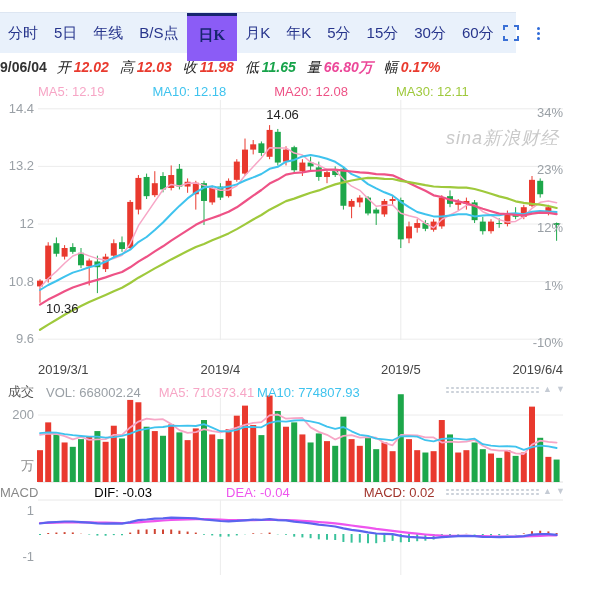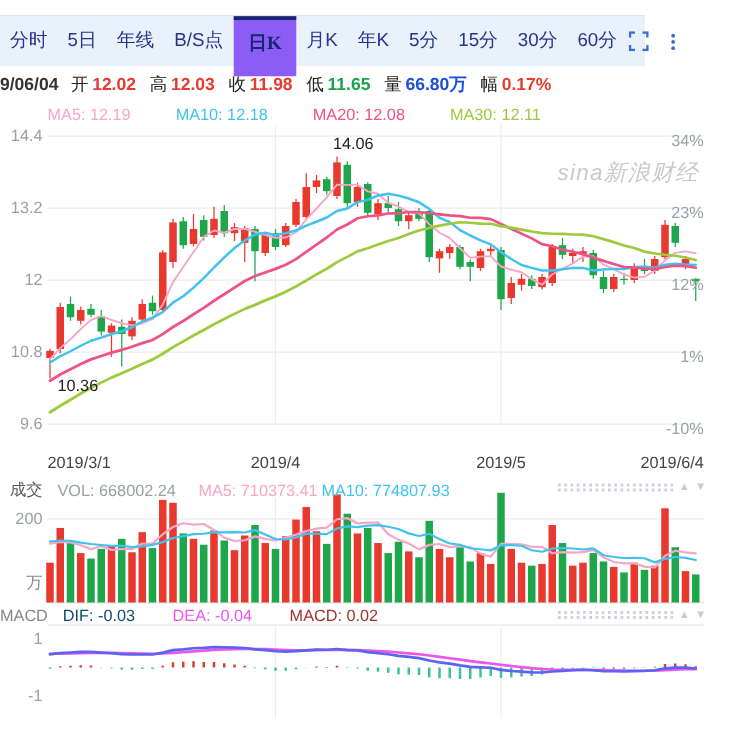--- a/index.html
+++ b/index.html
@@ -12,29 +12,29 @@
   .tab.active{background:#8b5cf6;border-top:3px solid #17266f;line-height:38px;height:45px;
               font-weight:bold;color:#17266f;padding:0 12px;font-family:Liberation Serif, serif;}
   .tab-icons{margin-left:auto;display:flex;align-items:center;height:40px;gap:10px;padding-right:8px;}
   .icon-btn{width:18px;height:18px;display:flex;align-items:center;justify-content:center;cursor:pointer;}
   .dots-icon{display:flex;flex-direction:column;gap:2px;}
   .dots-icon i{width:3px;height:3px;border-radius:50%;background:#2f6bd8;}
   
   .info-row{position:absolute;top:59px;left:0;width:600px;display:flex;align-items:baseline;
             font-size:14px;color:#222;white-space:nowrap;}
   .info-row .date{margin-right:10px;font-weight:bold;color:#333;}
-  .fld{margin-right:11px;}
+  .fld{margin-right:11px;font-style:italic;}
   .fld .lab{color:#222;margin-right:3px;}
   .fld .val{font-weight:bold;}
-  .val.red{color:#e93a2e;} .val.green{color:#17a34a;} .val.dark{color:#1d4ed8;}
-  .ma-row{position:absolute;top:84px;left:38px;display:flex;gap:36px;font-size:13px;white-space:nowrap;}
+  .val.red{color:#e93a2e;} .val.green{color:#17a34a;} .val.dark{color:#ec4899;}
+  .ma-row{position:absolute;top:84px;left:38px;display:flex;gap:48px;font-size:13px;white-space:nowrap;}
   
   .pane-header{position:absolute;left:8px;display:flex;align-items:baseline;font-size:13px;white-space:nowrap;z-index:4;}
   .vol-header{top:383px;align-items:center;}
-  .macd-header{top:485px;left:0;}
+  .macd-header{top:485px;left:0;gap:44px;}
   .ph-title{color:#666;margin-right:12px;}
   .drag-dots{position:absolute;width:94px;height:8px;z-index:4;cursor:grab;
       background-image:radial-gradient(circle,#ccd2da 1.1px,rgba(0,0,0,0) 1.2px);
       background-size:5px 4px;}
   .tri{position:absolute;font-size:9px;color:#c5cbd4;z-index:4;cursor:pointer;line-height:10px;}
   
   svg.chart{position:absolute;left:0;top:0;z-index:1;}
   .watermark{position:absolute;left:446px;top:126px;font-size:18px;font-style:italic;
              color:#c9c9c9;letter-spacing:1px;z-index:2;}
 </style>
@@ -414,21 +414,21 @@
     <span style="color:#9aa0a6;margin-right:18px">VOL: 668002.24</span>
     <span style="color:#f7a6c6;margin-right:3px">MA5: 710373.41</span>
     <span style="color:#3fc3ee">MA10: 774807.93</span>
   </div>
   <div class="drag-dots" style="left:445px;top:386px;"></div>
   <span class="tri" style="left:543px;top:384px;">▲</span>
   <span class="tri" style="left:556px;top:384px;">▼</span>
 
   <div class="pane-header macd-header">
     <span class="ph-title" style="color:#888">MACD</span>
-    <span style="color:#0c4a6e;margin-right:30px">DIF: -0.03</span>
+    <span style="color:#000000;margin-right:30px">DIF: -0.03</span>
     <span style="color:#ee55ee;margin-right:30px">DEA: -0.04</span>
     <span style="color:#a1342c">MACD: 0.02</span>
   </div>
   <div class="drag-dots" style="left:445px;top:488px;"></div>
   <span class="tri" style="left:543px;top:486px;">▲</span>
   <span class="tri" style="left:556px;top:486px;">▼</span>
 
 </div>
 
 </body></html>

